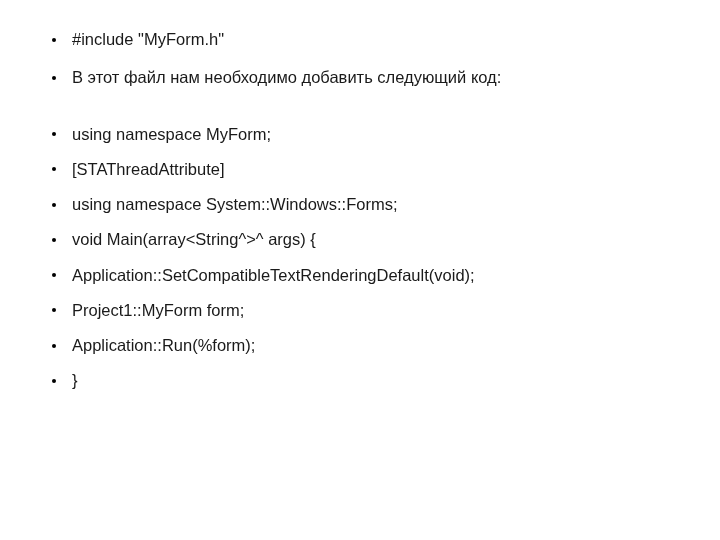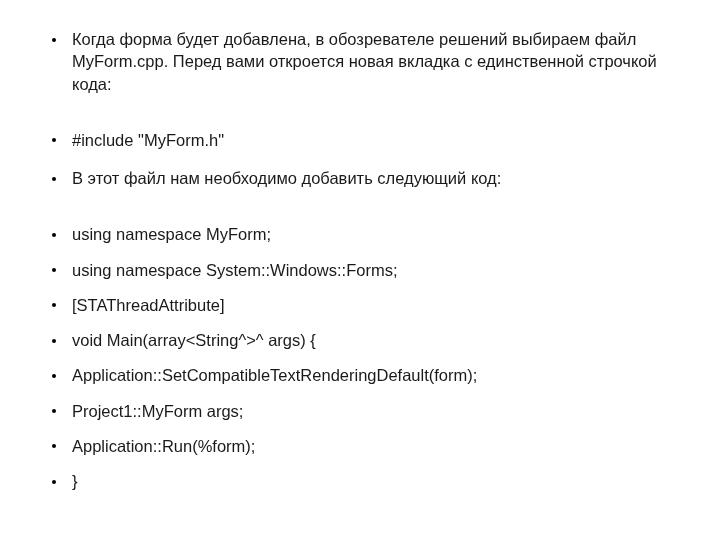--- a/index.html
+++ b/index.html
@@ -40,24 +40,23 @@
       margin-bottom: 13px;
     }
     li.extra-gap {
       margin-bottom: 34px;
     }
   </style>
 </head>
 <body>
 
 <ul>
-  <li class="extra-gap">Когда форма будет добавлена, в обозревателе решений выбираем файл MyForm.cpp. Перед вами откроется новая вкладка с единственной строчкой кода:</li>
   <li>#include "MyForm.h"</li>
   <li class="extra-gap">В этот файл нам необходимо добавить следующий код:</li>
   <li class="tight">using namespace MyForm;</li>
+  <li class="tight">[STAThreadAttribute]</li>
   <li class="tight">using namespace System::Windows::Forms;</li>
-  <li class="tight">[STAThreadAttribute]</li>
   <li class="tight">void Main(array&lt;String^&gt;^ args) {</li>
-  <li class="tight">Application::SetCompatibleTextRenderingDefault(form);</li>
-  <li class="tight">Project1::MyForm args;</li>
+  <li class="tight">Application::SetCompatibleTextRenderingDefault(void);</li>
+  <li class="tight">Project1::MyForm form;</li>
   <li class="tight">Application::Run(%form);</li>
   <li class="tight">}</li>
 </ul>
 
 </body></html>

